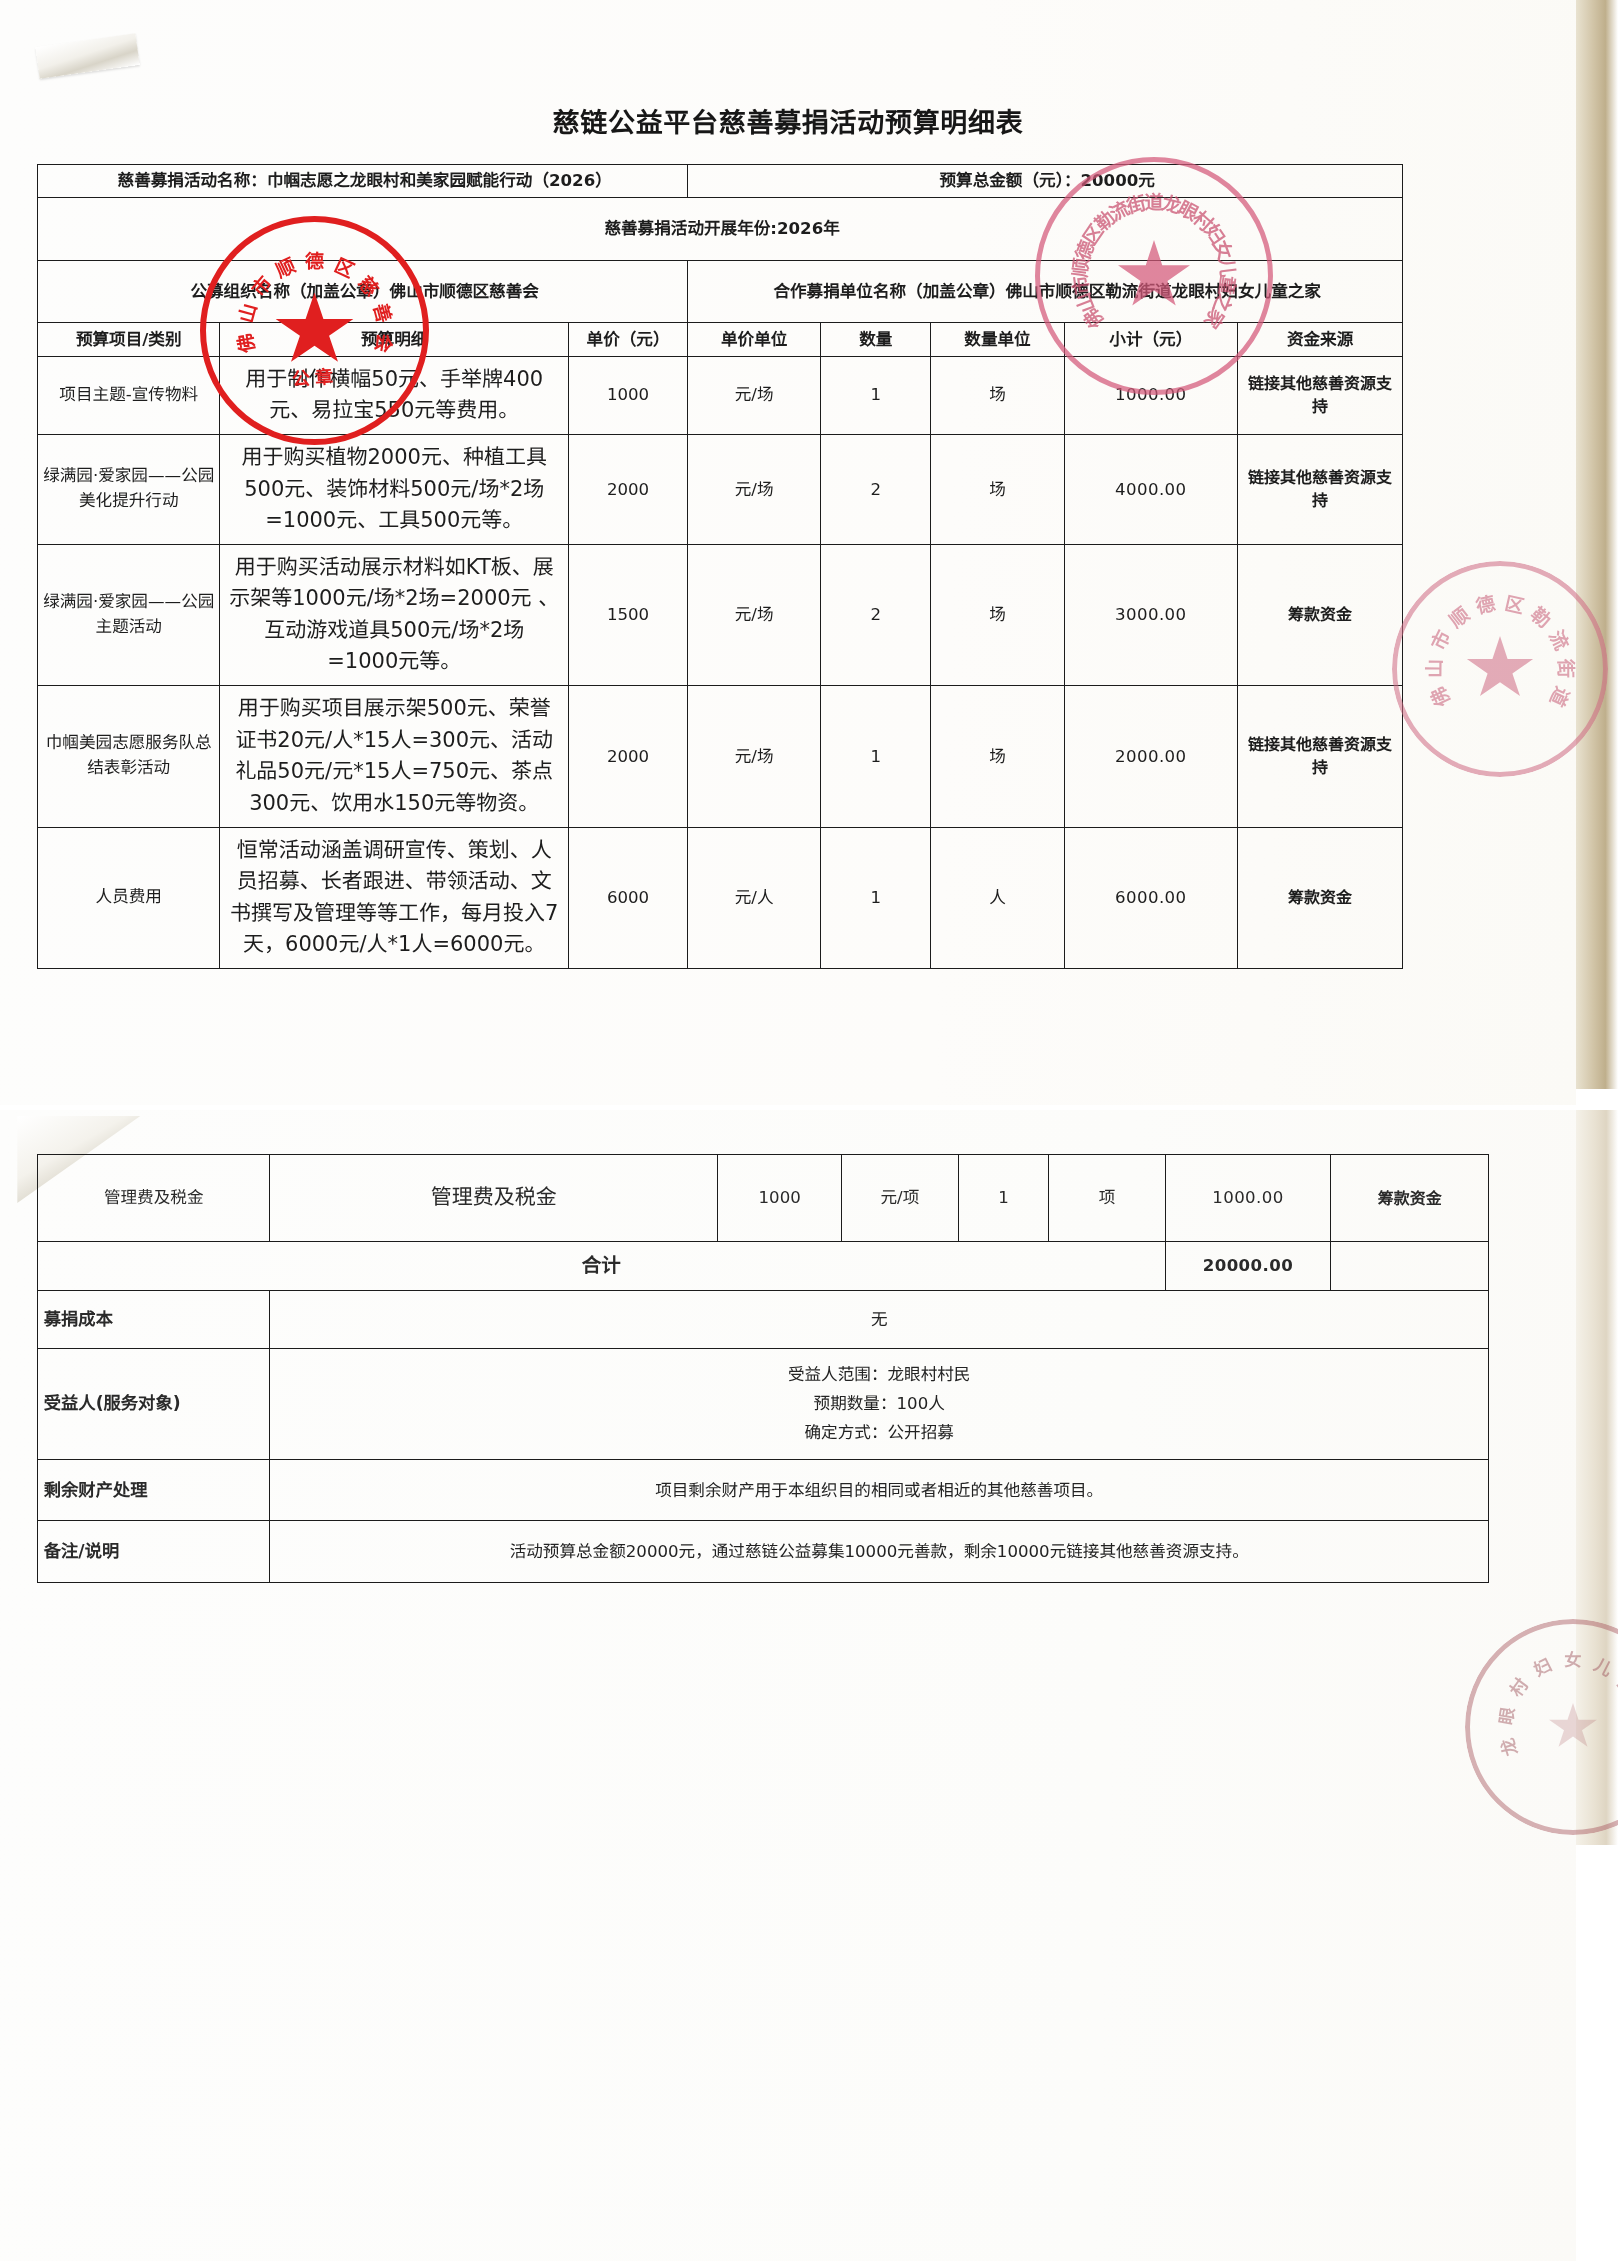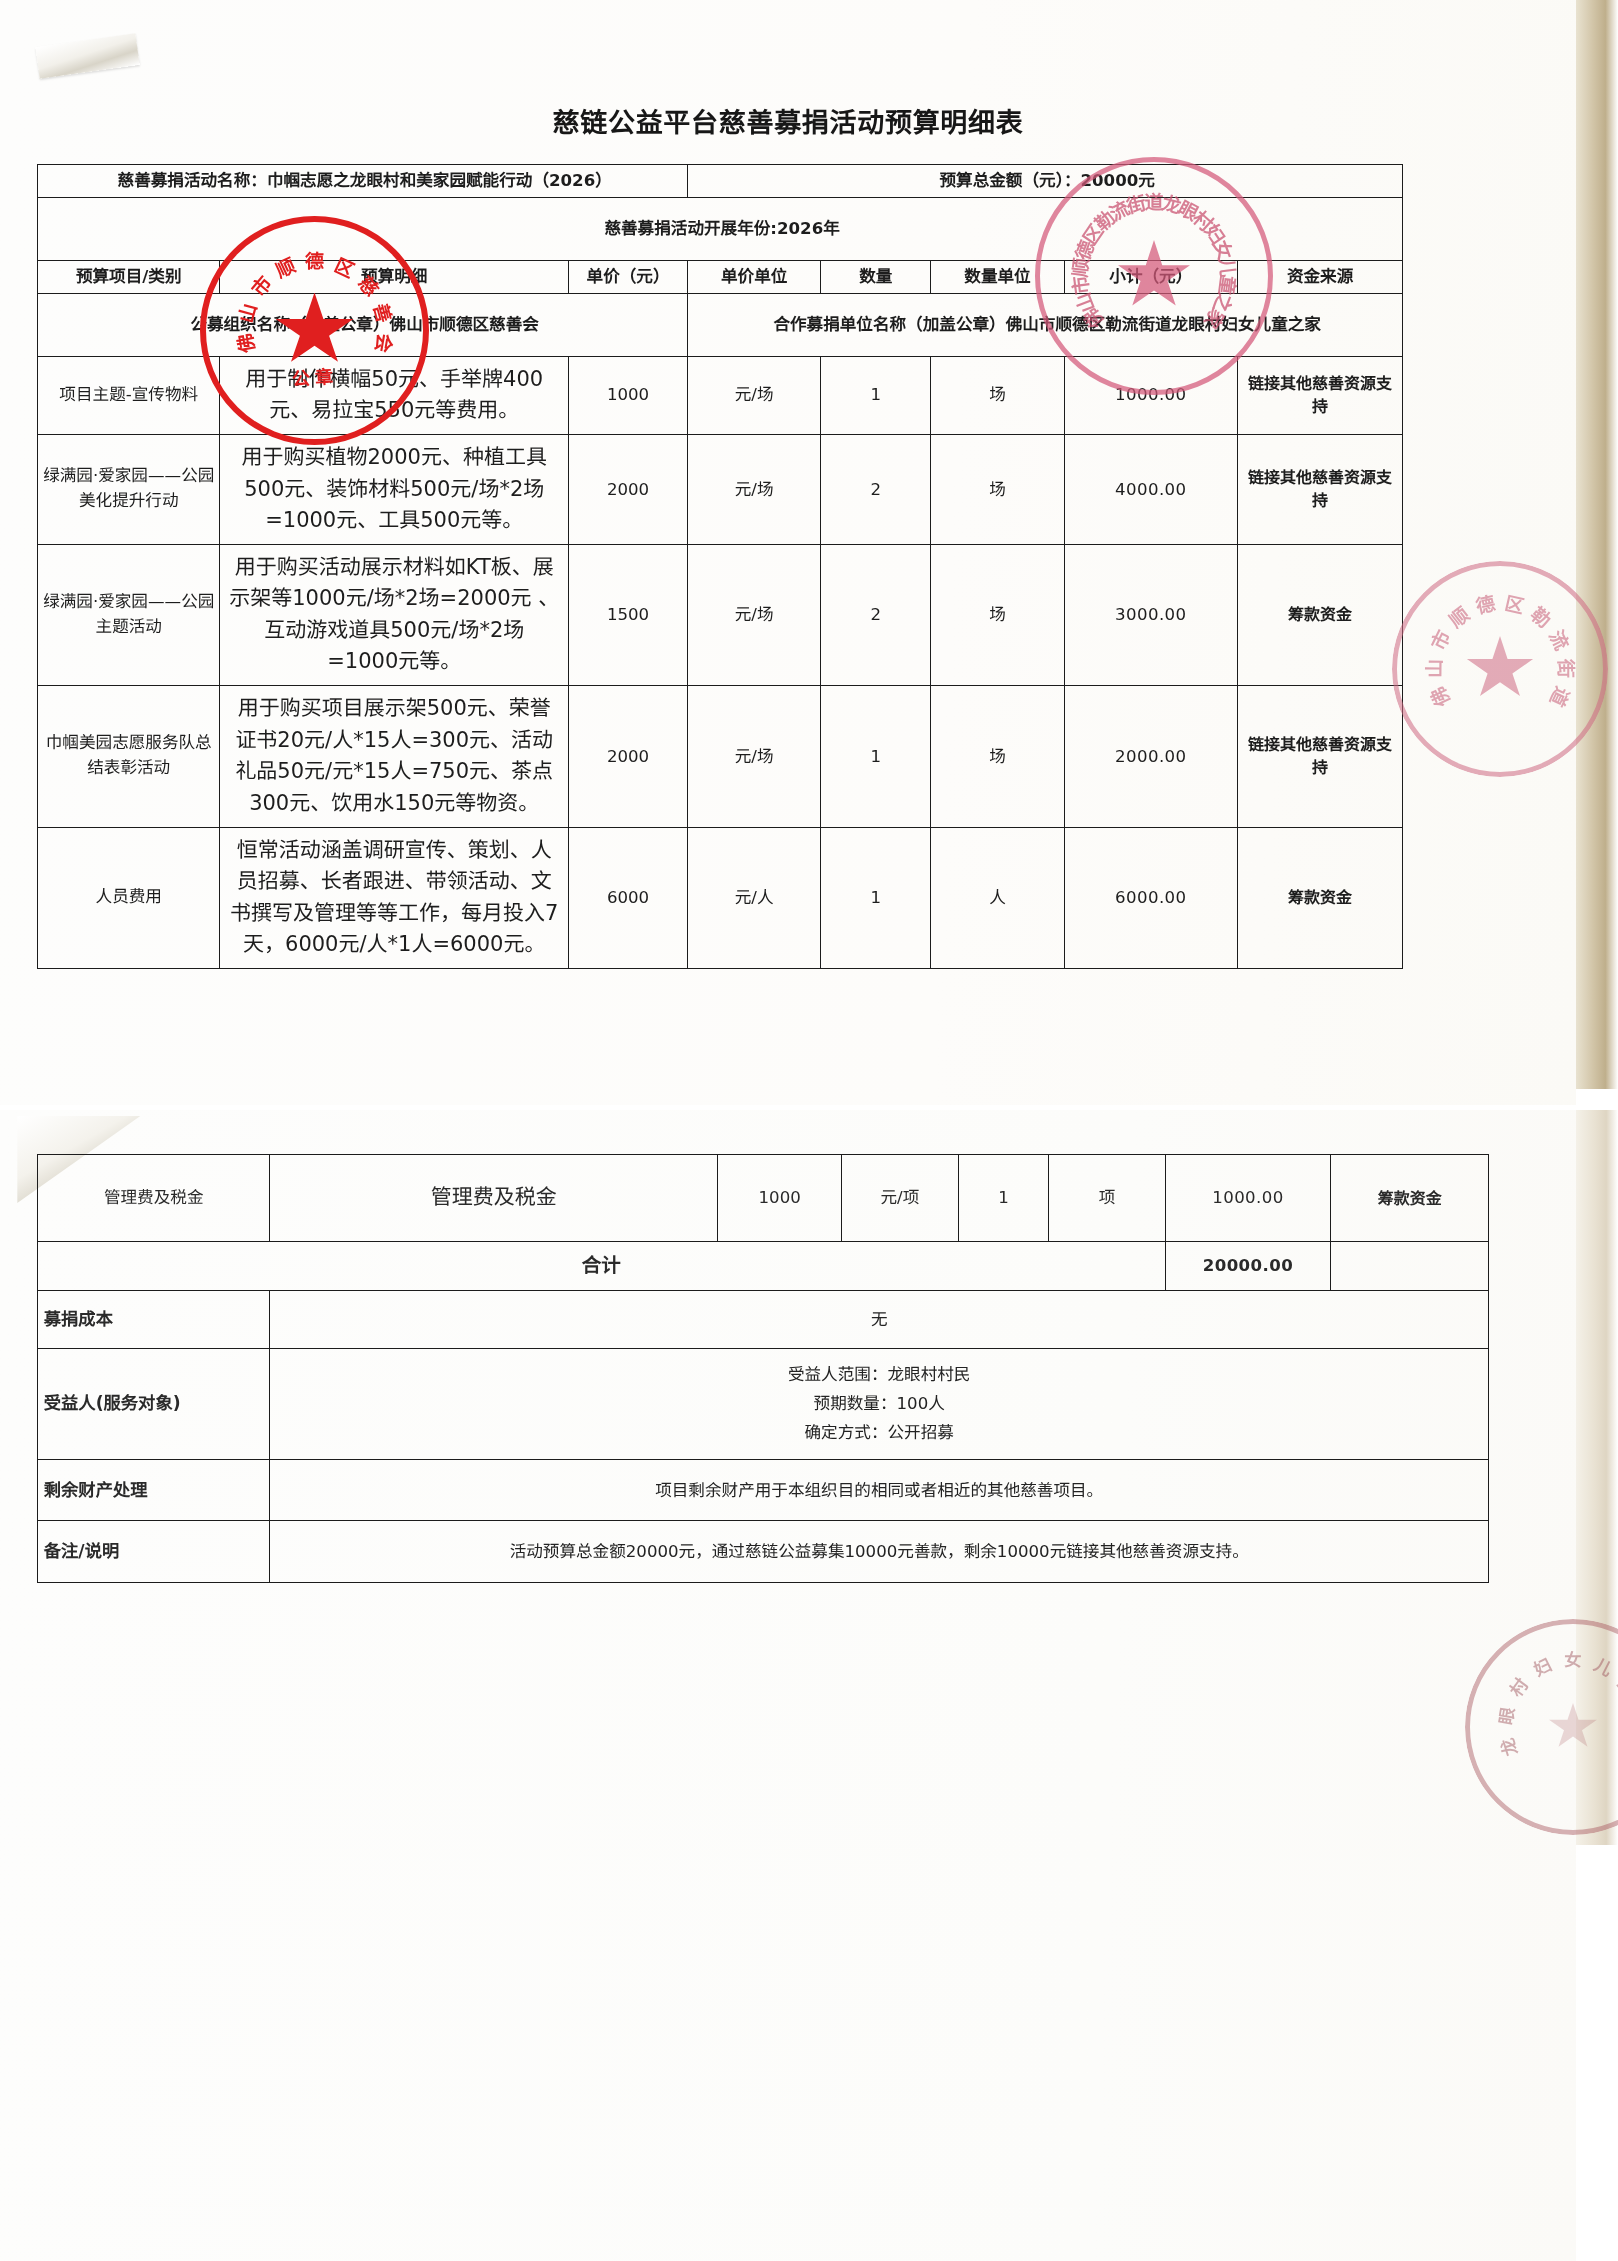--- a/index.html
+++ b/index.html
@@ -164,33 +164,33 @@
   </colgroup>
   <tbody>
     <tr>
       <td class="lbl-left" colspan="3">慈善募捐活动名称：巾帼志愿之龙眼村和美家园赋能行动（2026）</td>
       <td class="lbl-left" colspan="5">预算总金额（元）：20000元</td>
     </tr>
     <tr>
       <td class="lbl-left" colspan="8" style="height:53px">慈善募捐活动开展年份:2026年</td>
     </tr>
     <tr>
+      <td class="lbl-left" colspan="3" style="height:53px">公募组织名称（加盖公章）佛山市顺德区慈善会</td>
+      <td class="lbl-left" colspan="5">合作募捐单位名称（加盖公章）佛山市顺德区勒流街道龙眼村妇女儿童之家</td>
+    </tr>
+
+    <tr>
       <td class="hdr-cell">预算项目/类别</td>
       <td class="hdr-cell">预算明细</td>
       <td class="hdr-cell">单价（元）</td>
       <td class="hdr-cell">单价单位</td>
       <td class="hdr-cell">数量</td>
       <td class="hdr-cell">数量单位</td>
       <td class="hdr-cell">小计（元）</td>
       <td class="hdr-cell">资金来源</td>
-    </tr>
-
-    <tr>
-      <td class="lbl-left" colspan="3" style="height:53px">公募组织名称（加盖公章）佛山市顺德区慈善会</td>
-      <td class="lbl-left" colspan="5">合作募捐单位名称（加盖公章）佛山市顺德区勒流街道龙眼村妇女儿童之家</td>
     </tr>
 
     <tr>
       <td class="cat-cell">项目主题-宣传物料</td>
       <td class="detail-cell">用于制作横幅50元、手举牌400元、易拉宝550元等费用。</td>
       <td class="num">1000</td>
       <td class="num">元/场</td>
       <td class="num">1</td>
       <td class="num">场</td>
       <td class="subtotal">1000.00</td>

